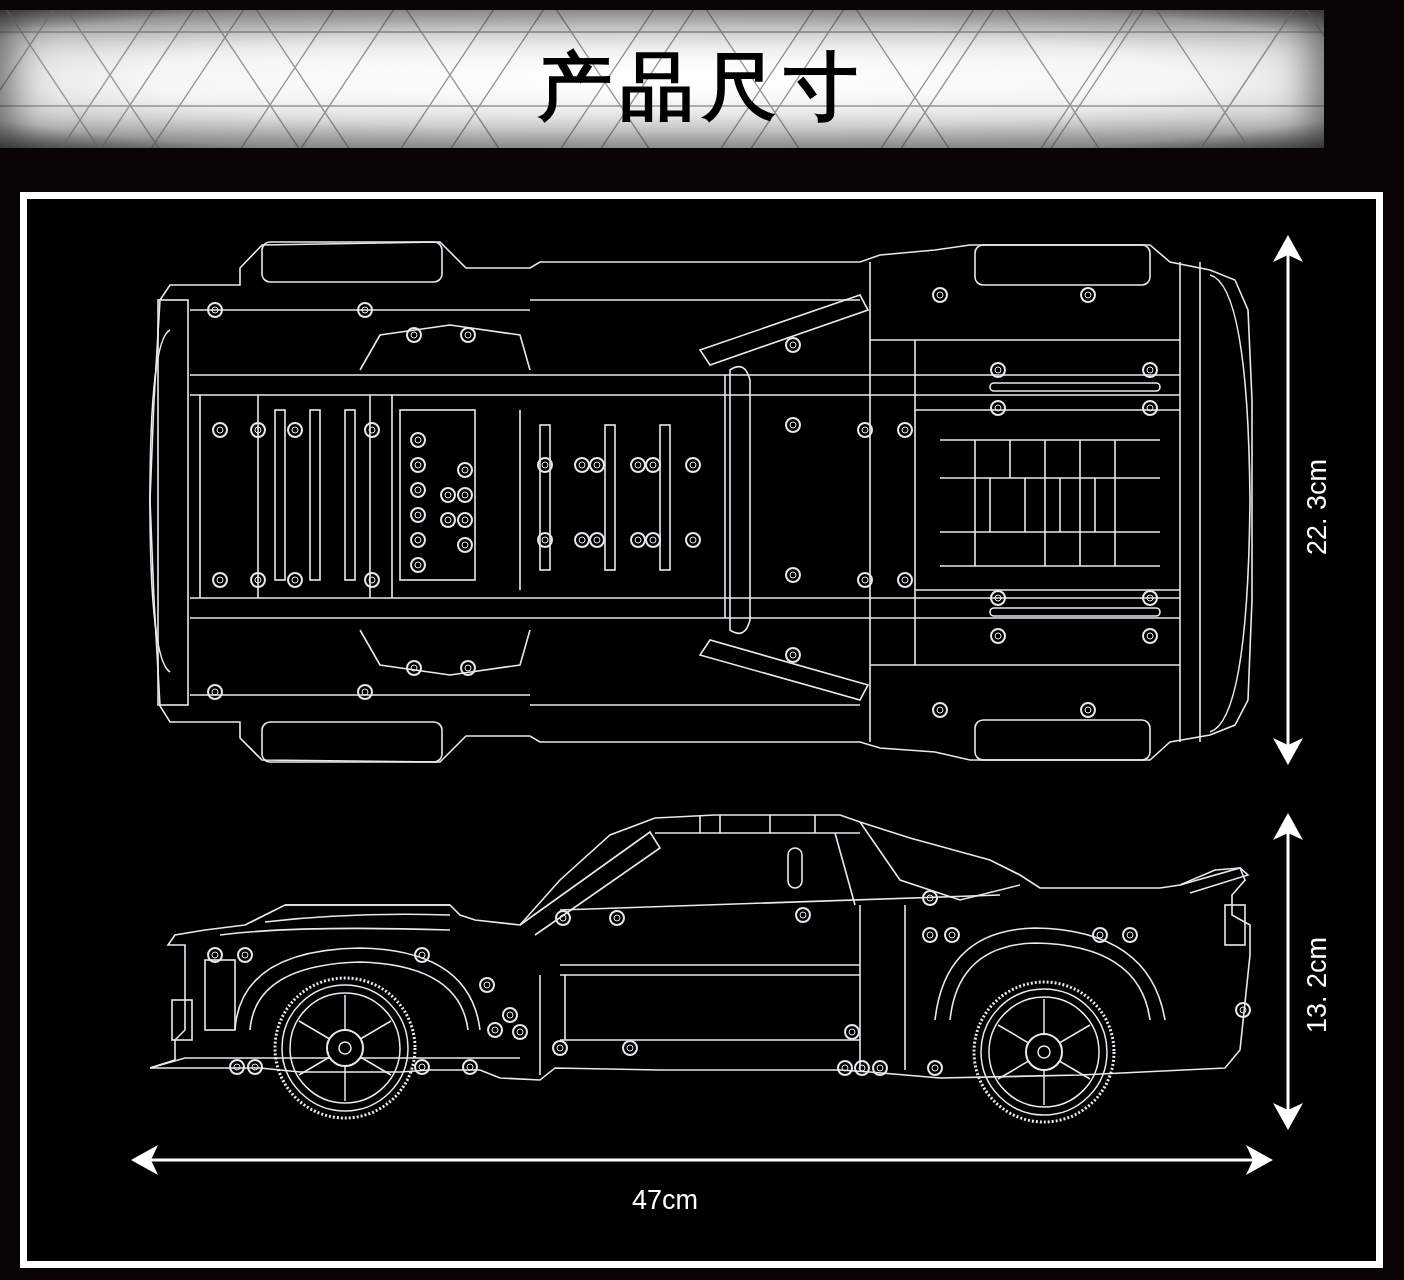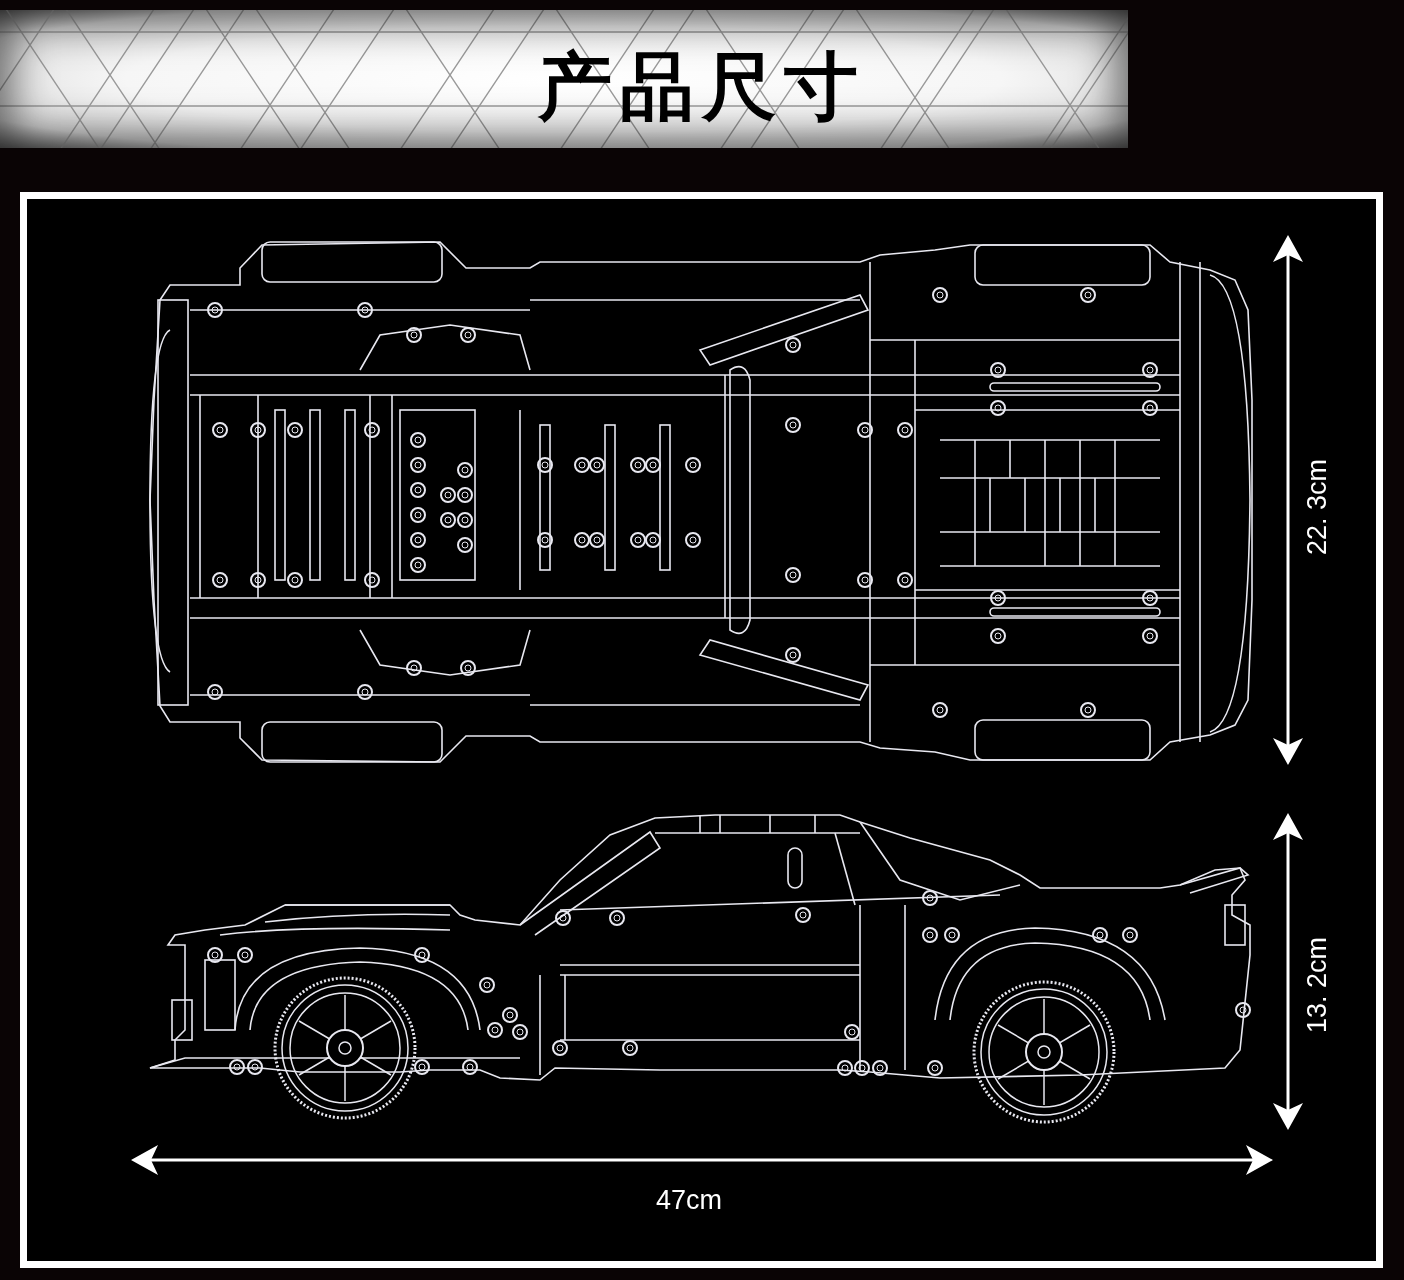--- a/index.html
+++ b/index.html
@@ -1,20 +1,20 @@
 <!DOCTYPE html>
 <html><head>
 <meta charset="utf-8">
 <style>
   * { margin: 0; padding: 0; box-sizing: border-box; }
   html, body { width: 1404px; height: 1280px; background: #0a0405; overflow: hidden; }
   body { position: relative; font-family: "DejaVu Sans", sans-serif; }
 
   .banner {
-    position: absolute; left: 0; top: 10px; width: 1128px; height: 138px;
+    position: absolute; left: 0; top: 10px; width: 1324px; height: 138px;
     background: radial-gradient(ellipse at center, #ffffff 0%, #f6f6f6 55%, #d8d8d8 82%, #6a6a6a 100%);
     overflow: hidden;
     padding-left: 9px;
   }
   .banner svg.pattern { position: absolute; left: 0; top: 0; }
   .banner-title {
     position: absolute; left: 0; width: 1404px; top: 26px; text-align: center;
     font-family: "DejaVu Sans", sans-serif; font-weight: bold; font-size: 74px;
     letter-spacing: 8px; color: #000; line-height: 100px;
   }
@@ -305,13 +305,13 @@
   </g>
   <g fill="#fff" stroke="#fff">
     <line x1="141" y1="1160" x2="1263" y2="1160" stroke-width="3"></line>
     <path d="M131 1160 L158 1145 L151 1160 L158 1175 Z" stroke="none"></path>
     <path d="M1273 1160 L1246 1145 L1253 1160 L1246 1175 Z" stroke="none"></path>
   </g>
 </svg>
 
 <div class="dim-label vertical" style="left:1264px; top:490px; width:110px; height:34px; text-align:center;">22. 3cm</div>
 <div class="dim-label vertical" style="left:1264px; top:968px; width:110px; height:34px; text-align:center;">13. 2cm</div>
-<div class="dim-label" style="left:656px; top:1185px;">47cm</div>
+<div class="dim-label" style="left:632px; top:1185px;">47cm</div>
 
 </body></html>

